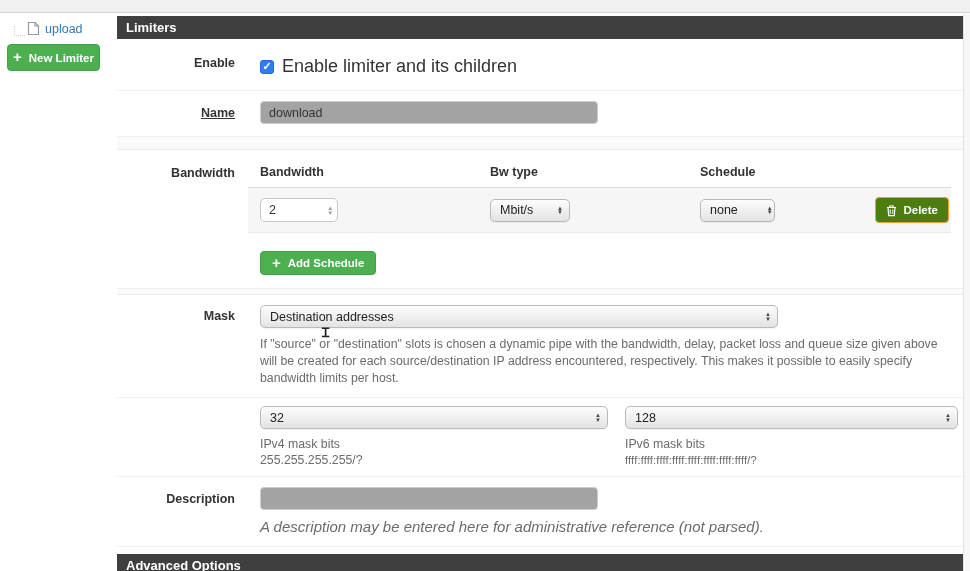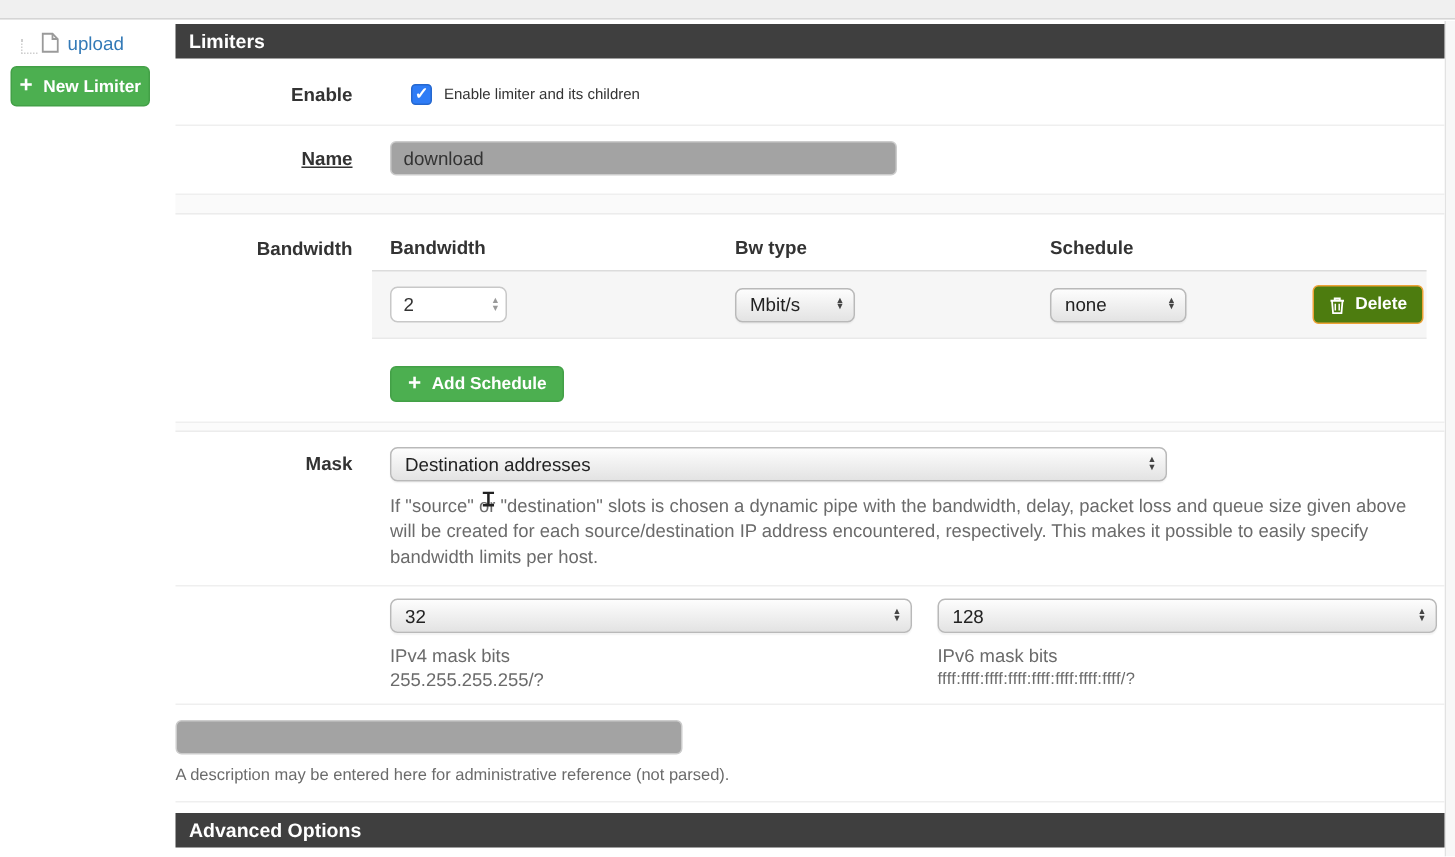--- a/index.html
+++ b/index.html
@@ -58,32 +58,32 @@
   .label-col {
     width: 143px; min-width: 143px; text-align: right; padding-right: 25px;
     font-weight: bold; font-size: 12.5px; color: #333;
   }
   .content-col { flex: 1; padding-right: 12px; }
 
   .spacer-band { height: 13px; background: #fafafa; border-bottom: 1px solid #ececec; }
   .thin-band { height: 6px; background: #fbfbfb; border-bottom: 1px solid #ececec; }
 
   
-  .row-enable { padding: 17px 0 13px; gap: 14px; }
+  .row-enable { padding: 17px 0 13px; }
   .checkbox-wrap { display: flex; align-items: center; gap: 8px; }
   .checkbox {
     width: 14px; height: 14px; border-radius: 3px;
     background: #2e7cf6; border: 1px solid #2668cf;
     position: relative; cursor: pointer;
   }
   .checkbox::after {
     content: "✓"; position: absolute; left: 1.5px; top: -1px;
     color: #fff; font-size: 11px; font-weight: bold;
   }
-  .checkbox-label { font-size: 10px; color: #333; }
+  .checkbox-label { font-size: 18px; color: #333; }
 
   
   .row-name { padding: 10px 0 12px; }
   .row-name .label-col { padding-top: 5px; }
   .label-underline { text-decoration: underline; margin-top: 25px; }
   .text-input {
     width: 338px; height: 23px; border: 1px solid #ccc; border-radius: 4px;
     padding: 0 8px; font-family: "Liberation Sans", sans-serif; font-size: 12.5px;
     color: #333; background: #a3a3a3; outline: none;
   }
@@ -110,21 +110,21 @@
   .mac-select {
     height: 23px; background: linear-gradient(#fdfdfd, #e3e3e3);
     border: 1px solid #b9b9b9; border-radius: 5px;
     display: inline-flex; align-items: center; justify-content: space-between;
     padding: 0 6px 0 9px; font-size: 12.5px; color: #222; cursor: default;
     box-shadow: 0 1px 1px rgba(0,0,0,0.05);
   }
   .select-arrows { display: flex; flex-direction: column; color: #444; margin-left: 6px; }
   .select-arrows span { font-size: 6px; line-height: 4.5px; }
   .sel-sm1 { width: 80px; }
-  .sel-sm2 { width: 91px; gap: 23px; }
+  .sel-sm2 { width: 75px; gap: 23px; }
   .btn-orange { background: #4d7c0f; border: 1px solid #eea236; }
   .delete-btn { height: 26px; padding: 0 10px; margin-left: auto; font-size: 11.5px; gap: 6px; border-radius: 4px; }
   .add-schedule-btn { height: 24px; padding: 0 11px; margin-top: 18px; font-size: 11.5px; gap: 7px; }
 
   
   .row-mask { padding: 10px 0 10px; }
   .row-mask .label-col { padding-top: 4px; }
   .sel-wide { width: 518px; }
   .help-text {
     margin-top: 8px; color: #6b6b6b; font-size: 12.3px; line-height: 17px;
@@ -135,21 +135,21 @@
   .maskbit-col1 { width: 348px; }
   .maskbit-col2 { width: 333px; }
   .maskbit-col1 .mac-select, .maskbit-col2 .mac-select { width: 100%; }
   .mask-help { margin-top: 7px; color: #6b6b6b; font-size: 12.3px; line-height: 16px; }
   .ipv6-hex { font-size: 11px; letter-spacing: 0.2px; }
 
   
   .row-desc { padding: 10px 0 11px; }
   .row-desc .label-col, .row-delay .label-col { padding-top: 5px; }
   .row-delay { padding: 11px 0 10px; border-bottom: none; }
-  .single-help { margin-top: 8px; color: #6b6b6b; font-size: 11px; }
+  .single-help { margin-top: 8px; color: #6b6b6b; font-size: 15px; font-style: italic; }
 
   
   .mouse-cursor {
     position: absolute; left: 322px; top: 323px; color: #222;
     font-size: 13px; font-weight: bold; pointer-events: none;
   }
 
   svg { display: block; }
 </style>
 </head>
@@ -294,20 +294,21 @@
           <div class="mask-help">
             <div>IPv6 mask bits</div>
             <div class="ipv6-hex">ffff:ffff:ffff:ffff:ffff:ffff:ffff:ffff/?</div>
           </div>
         </div>
       </div>
     </div>
   </div>
 
   <div class="form-row row-desc">
+    <div class="label-col">Description</div>
     <div class="content-col">
       <input class="text-input" type="text" value="" style="">
       <div class="single-help">A description may be entered here for administrative reference (not parsed).</div>
     </div>
   </div>
 
   <div class="panel-heading advanced">Advanced Options</div>
 
   <div class="form-row row-delay">
     

